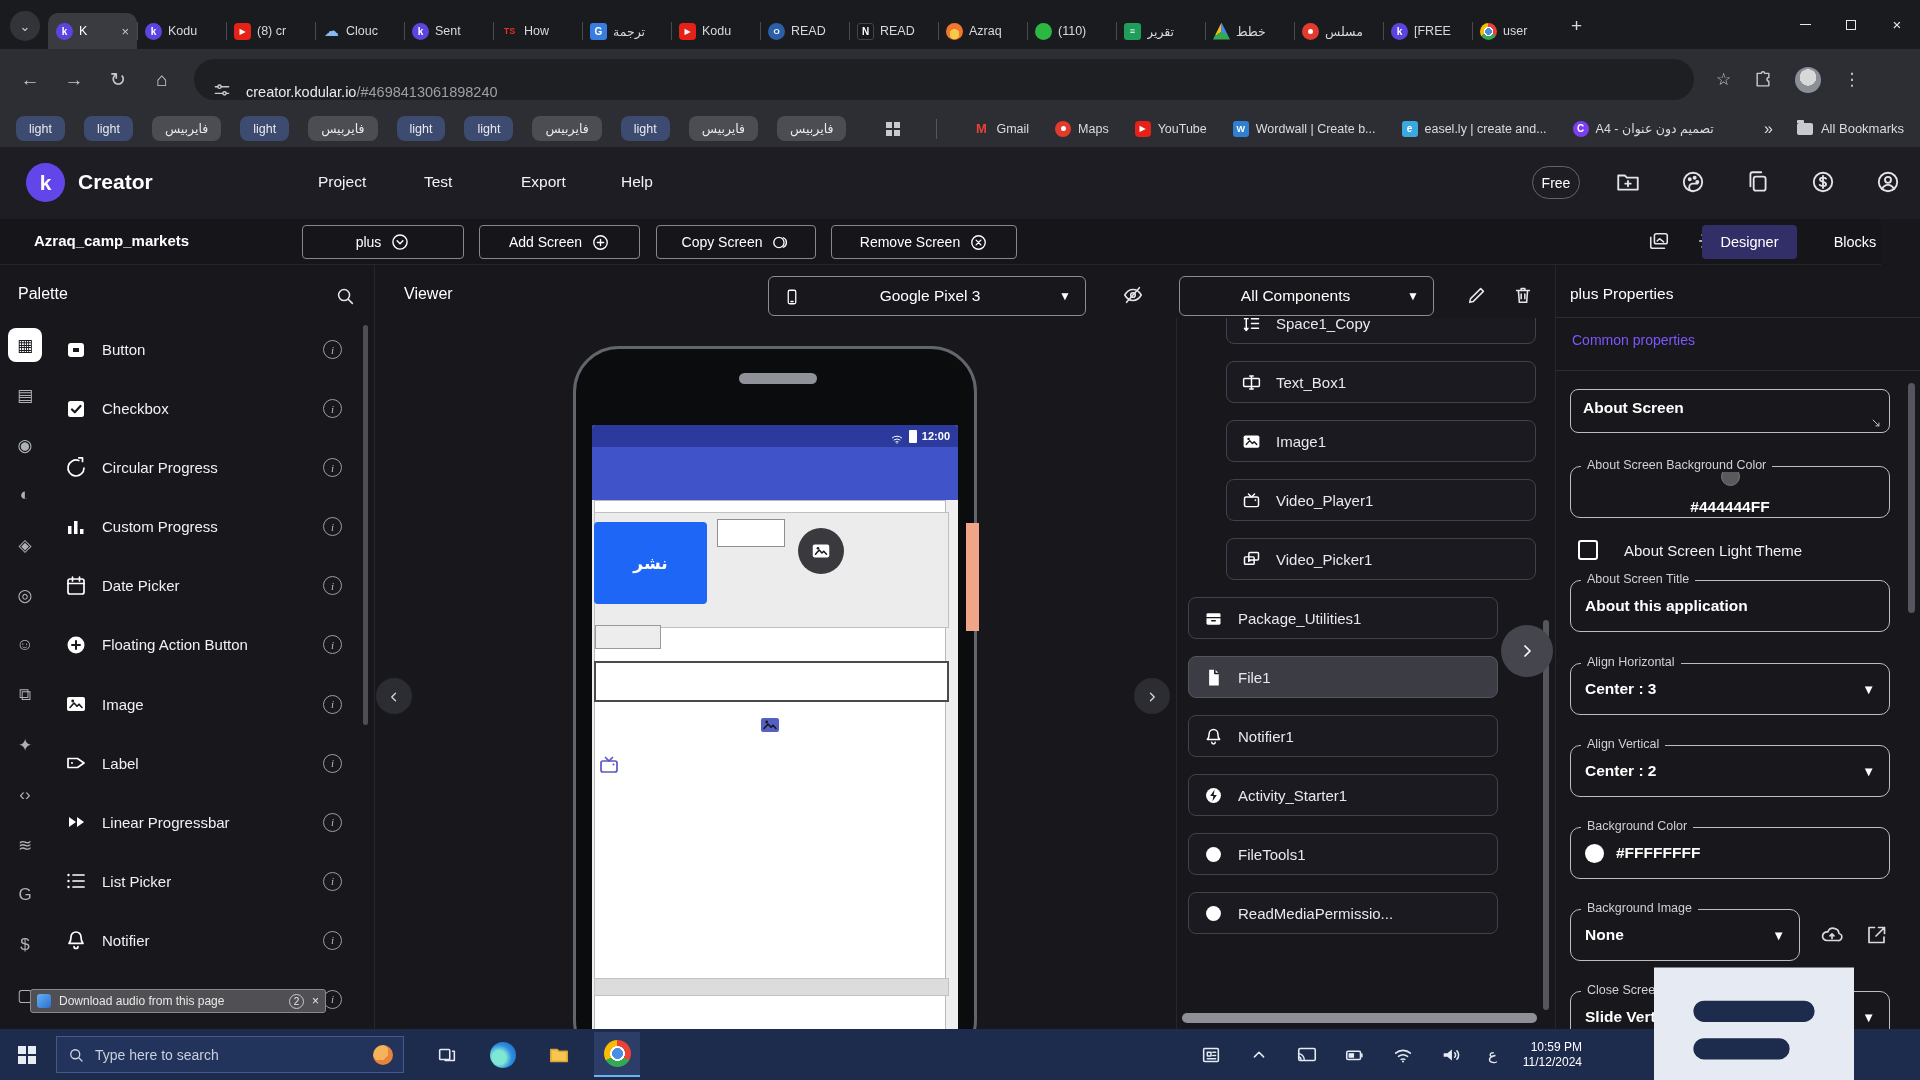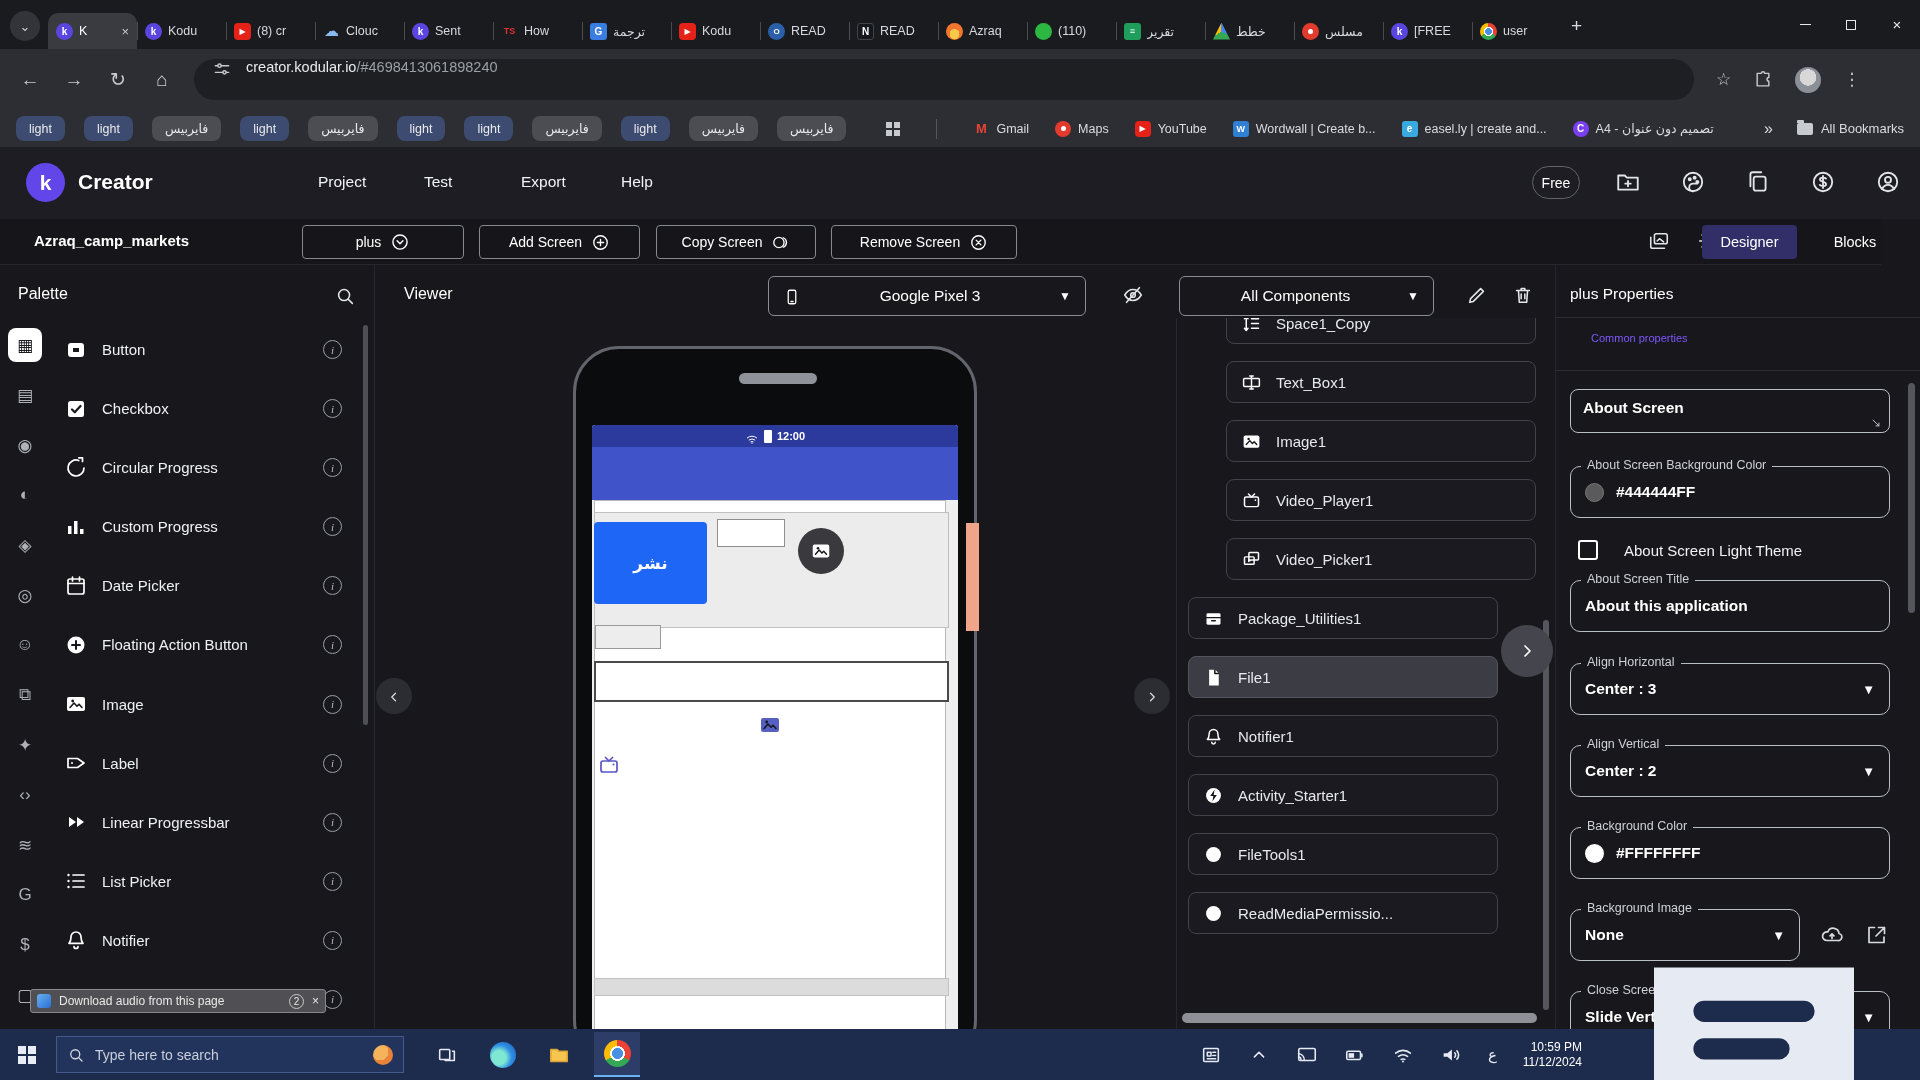--- a/index.html
+++ b/index.html
@@ -39,21 +39,21 @@
   .f-a4{background:#7a3ff2;}
   #newtab{color:#d7d9de;font-size:19px;margin:0 0 12px 10px;}
   #wincontrols{margin-left:auto;display:flex;height:100%;}
   .winbtn{width:46px;height:100%;display:flex;align-items:center;justify-content:center;color:#e8e8ea;font-size:15px;}
   .winmin{width:11px;height:1.5px;background:#e8e8ea;}
   .winmax{width:10px;height:10px;border:1.2px solid #e8e8ea;}
 
   
   #addressbar{position:absolute;left:0;top:49px;width:1920px;height:61px;background:#2d2e33;display:flex;align-items:center;}
   .navic{color:#c7cacf;font-size:19px;width:28px;text-align:center;margin-left:16px;}
-  #urlpill{margin-left:18px;width:1500px;height:41px;border-radius:21px;background:#1e1f23;display:flex;align-items:flex-start;padding:0 18px;gap:14px;}
+  #urlpill{margin-left:18px;width:1500px;height:41px;border-radius:21px;background:#1e1f23;display:flex;align-items:flex-end;padding:0 18px;gap:14px;}
   #urltext{font-size:14.5px;color:#e8eaed;}
   #urltext .path{color:#9aa0a6;}
   #addr-right{display:flex;align-items:center;gap:22px;margin-left:22px;color:#c7cacf;}
   #avatar{width:26px;height:26px;border-radius:50%;background:radial-gradient(circle at 50% 40%,#d8d8d8 0 40%,#8a8f98 41%);}
 
   
   #bookmarks{position:absolute;left:0;top:110px;width:1920px;height:37px;background:#2d2e33;display:flex;align-items:center;padding:0 16px;gap:36px;}
   .bgroup{height:25px;border-radius:8px;padding:0 13px;display:flex;align-items:center;font-size:12.5px;color:#e8eaed;}
   .bg-blue{background:#3e4b70;}
   .bg-gray{background:#4b4d52;}
@@ -97,21 +97,21 @@
   .palrow{height:60px;display:flex;align-items:center;gap:0;}
   .palrow .cico{width:30px;margin-left:14px;color:#fff;text-align:center;}
   .palrow .plab{color:#f0f1f3;font-size:15px;margin-left:14px;flex:1;}
   .info{width:19px;height:19px;border-radius:50%;border:1.5px solid #9aa0a6;color:#b9bdc3;font-size:11px;font-style:italic;font-family:"Liberation Serif",serif;display:flex;align-items:center;justify-content:center;margin-right:20px;}
   #pal-scroll{position:absolute;left:363px;top:60px;width:5px;height:400px;background:#4e4e55;border-radius:3px;}
 
   
   #phoneframe{position:absolute;left:199px;top:81px;width:404px;height:720px;background:#0b0c0e;border:3px solid #62666c;border-radius:46px;}
   #speaker{position:absolute;left:163px;top:24px;width:78px;height:11px;border-radius:6px;background:#8f9298;}
   #pscreen{position:absolute;left:16px;right:16px;top:76px;bottom:-60px;background:#efefef;overflow:hidden;border-radius:3px;}
-  #pstatus{position:absolute;left:0;right:0;top:0;height:22px;background:#2b3a9c;display:flex;align-items:center;justify-content:center;gap:5px;padding:0 8px;color:#fff;}
+  #pstatus{position:absolute;left:0;right:0;top:0;height:22px;background:#2b3a9c;display:flex;align-items:center;justify-content:flex-end;gap:5px;padding:0 8px;color:#fff;}
   #ptime{font-size:11px;font-weight:bold;}
   .batt{width:8px;height:13px;background:#fff;border-radius:1px;}
   #pappbar{position:absolute;left:0;right:0;top:22px;height:53px;background:#4053c9;}
   #pcontent{position:absolute;left:0;right:0;top:75px;bottom:0;background:#efefef;}
   #pinner{position:absolute;left:2px;right:12px;top:0;bottom:0;background:#fff;border:1px solid #b9b9b9;}
   #pgray{position:absolute;left:2px;width:355px;top:12px;height:116px;background:#ececec;border:1px solid #c0c0c0;}
   #pbtn{position:absolute;left:2px;top:22px;width:113px;height:82px;background:#1e66f5;color:#fff;font-size:17px;font-weight:bold;display:flex;align-items:center;justify-content:center;border-radius:4px;}
   #pinput1{position:absolute;left:125px;top:19px;width:68px;height:28px;background:#fff;border:1px solid #8f8f8f;}
   #pcircle{position:absolute;left:206px;top:28px;width:46px;height:46px;border-radius:50%;background:#3a3a3e;color:#fff;display:flex;align-items:center;justify-content:center;}
   #pinput2{position:absolute;left:3px;top:125px;width:66px;height:24px;background:#ededed;border:1px solid #9a9a9a;}
@@ -131,21 +131,21 @@
   .trow .tico{color:#fff;flex:none;}
   .c-filetools{color:#7291b5;}
   .c-readmedia{color:#a5714c;}
   #tree-vscroll{position:absolute;left:367px;width:6px;top:355px;height:390px;background:#56565e;border-radius:3px;}
   #tree-hscroll{position:absolute;left:6px;right:18px;bottom:6px;height:10px;background:#8f8f97;border-radius:5px;}
   #tree-collapse{position:absolute;left:325px;top:360px;width:52px;height:52px;border-radius:50%;background:#45454d;color:#fff;display:flex;align-items:center;justify-content:center;z-index:4;}
 
   
   #props-header{position:absolute;left:0;top:0;right:0;height:53px;border-bottom:1px solid #2c2c33;}
   #props-body{position:absolute;left:0;top:53px;right:0;bottom:0;}
-  #common-props{position:absolute;left:17px;top:14px;color:#7e57ff;font-size:11px;margin-left:19px;}
+  #common-props{position:absolute;left:17px;top:14px;color:#7e57ff;font-size:14px;}
   #common-div{position:absolute;left:0;right:0;top:52px;height:1px;background:#2c2c33;}
   .pfield{position:absolute;left:15px;width:320px;height:52px;border:1px solid #b9bdc4;border-radius:10px;padding:0 14px;display:flex;align-items:center;gap:12px;}
   .pfield.narrow{width:230px;}
   .plabel{position:absolute;top:-9px;left:10px;background:#17171c;padding:0 6px;font-size:12.5px;color:#ced1d7;white-space:nowrap;}
   .pval{color:#fff;font-size:15.5px;font-weight:600;flex:1;}
   .pchev{color:#fff;font-size:13px;}
   .swatch{width:19px;height:19px;border-radius:50%;flex:none;}
   #ptextarea{position:absolute;left:15px;top:71px;width:320px;height:44px;border:1px solid #b9bdc4;border-radius:8px;padding:9px 12px;color:#fff;font-size:15.5px;font-weight:600;}
   #ptextarea .rsz{position:absolute;right:6px;bottom:5px;color:#c3c6cc;}
   .pcheckrow{position:absolute;left:23px;display:flex;align-items:center;gap:26px;}
@@ -741,21 +741,21 @@
       <div id="props-body">
         <div id="common-props">Common properties</div>
         <div id="common-div"></div>
         <div id="ptextarea">
           <span>About Screen</span>
           <span class="rsz" style="width:14px;height:14px;"><svg class="ic" viewBox="0 0 24 24" style="width:100%;height:100%">
                 <path d="M13 13L3 3M13 8v5h-5" transform="translate(4 4)"></path>
               </svg></span>
         </div>
         <div id="pfields">
-            <div class="pfield" style="top: 148px;">
+            <div class="pfield" style="top: 148px; flex-direction: column;">
               <span class="plabel">About Screen Background Color</span>
               <span class="swatch" style="background:#5a5a5c;border:1px solid #777;"></span>
               <span class="pval">#444444FF</span>
             </div>
             <div class="pcheckrow" style="top: 222px;">
               <span class="pcheckbox"></span>
               <span class="pchecklabel">About Screen Light Theme</span>
             </div>
             <div class="pfield" style="top: 262px;">
               <span class="plabel">About Screen Title</span>

